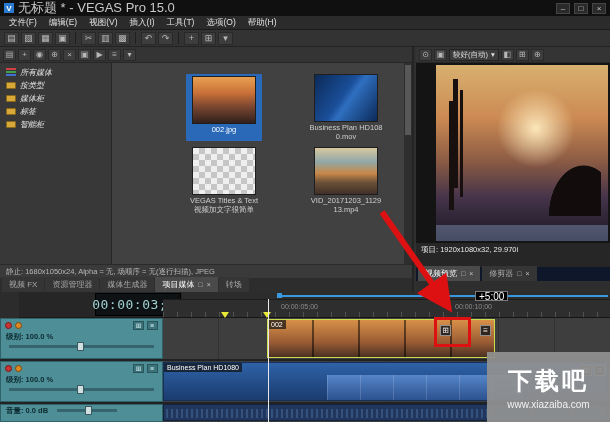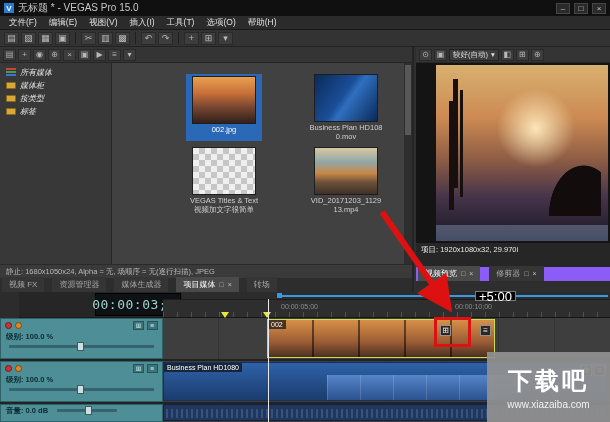--- a/index.html
+++ b/index.html
@@ -5,21 +5,21 @@
   * { margin:0; padding:0; box-sizing:border-box; }
   html,body { width:610px; height:422px; overflow:hidden; background:#303030;
               font-family:"Liberation Sans", sans-serif; }
   .app { position:relative; width:610px; height:422px; color:#ddd; font-size:9px; }
 
   
   .titlebar { position:absolute; left:0; top:0; width:610px; height:16px; background:#101010;
               display:flex; align-items:center; gap:4px; padding:0 4px; }
   .app-icon { width:10px; height:10px; background:#2a7ad0; color:#fff; font-size:8px; font-weight:bold;
               display:flex; align-items:center; justify-content:center; }
-  .title-text { flex:1; font-size:10px; color:#c8c8c8; white-space:nowrap; }
+  .title-text { flex:1; font-size:13px; color:#c8c8c8; white-space:nowrap; }
   .win-btn { width:14px; height:11px; background:#2a2a2a; border:1px solid #454545; color:#ccc;
              font-size:8px; display:flex; align-items:center; justify-content:center; }
 
   
   .menubar { position:absolute; left:0; top:16px; width:610px; height:14px; background:#2b2b2b;
              border-bottom:1px solid #1a1a1a; display:flex; align-items:center; padding-left:3px; }
   .menu-item { padding:9px 6px; font-size:8.5px; color:#e0e0e0; white-space:nowrap; }
 
   
   .toolbar { position:absolute; left:0; top:30px; width:610px; height:17px; background:#333;
@@ -52,21 +52,21 @@
   .thumb.sunset { background:linear-gradient(180deg,#e8a050 0%,#c87038 35%,#7a4630 65%,#30201c 100%); }
   .thumb.bizplan { background:linear-gradient(125deg,#0b2a58 0%,#1a4e98 45%,#2f6fc0 55%,#0b2a58 100%); }
   .thumb.checker { background:conic-gradient(#c6c6c6 25%,#efefef 0 50%,#c6c6c6 0 75%,#efefef 0) 0 0/12px 12px; }
   .thumb.city { background:linear-gradient(180deg,#d8c8a0 0%,#90a8a8 30%,#c88848 55%,#6a5038 75%,#403028 100%); }
   .scrollbar-v { position:absolute; right:0; top:0; width:8px; height:201px; background:#2e2e2e; }
   .sb-thumb { position:absolute; left:1px; top:2px; width:6px; height:70px; background:#585858; }
   .status-line { position:absolute; left:0; top:217px; width:412px; height:14px; background:#3a3a3a;
                  border-top:1px solid #2a2a2a; display:flex; align-items:center; padding-left:6px;
                  font-size:7.5px; color:#b8b8b8; white-space:nowrap; }
   .dock-tabs { position:absolute; left:0; top:231px; width:412px; height:14px; background:#2d2d2d;
-               display:flex; align-items:flex-end; gap:8px; padding-left:2px; }
+               display:flex; align-items:flex-end; gap:1px; padding-left:2px; }
   .dock-tab { padding:2px 7px; font-size:8px; color:#a8a8a8; background:#353535; display:flex; gap:4px; align-items:center; }
   .dock-tab.active { background:#4a4a4a; color:#fff; }
   .tab-mini { font-size:7px; color:#c0c0c0; }
 
   
   .right-pane { position:absolute; left:416px; top:0; width:194px; height:245px; background:#2e2e2e; }
   .preview-toolbar { position:absolute; left:0; top:0; width:194px; height:16px; background:#343434;
                      border-bottom:1px solid #262626; display:flex; align-items:center; gap:2px; padding-left:3px; }
   .quality-dd { height:12px; background:#3c3c3c; border:1px solid #222; font-size:7.5px; color:#ddd;
                 display:flex; align-items:center; gap:3px; padding:0 3px; white-space:nowrap; }
@@ -78,35 +78,35 @@
   .silhouette-tree { position:absolute; left:10%; top:8%; width:5px; height:62%; background:#17100e;
                      box-shadow:6px 10px 0 -1px #17100e, -4px 22px 0 0 #17100e; }
   .silhouette-shrub { position:absolute; right:4%; bottom:14%; width:34%; height:34%;
                       background:radial-gradient(ellipse at 70% 100%, #120d0c 60%, transparent 61%); }
   .snow-band { position:absolute; left:0; right:0; bottom:0; height:9%;
                background:linear-gradient(180deg, rgba(120,130,160,0.55), rgba(70,80,105,0.8)); }
   .preview-info { position:absolute; left:0; top:196px; width:194px; height:26px; background:#262626;
                   padding:2px 5px; font-size:7.5px; line-height:1.45; white-space:nowrap; }
   .info1 { color:#e8e8e8; }
   .info2 { color:#d8c84a; }
-  .preview-tabs { position:absolute; left:0; top:220px; width:194px; height:14px; background:#8b5cf6;
-                  display:flex; align-items:flex-end; gap:9px; padding-left:2px; }
+  .preview-tabs { position:absolute; left:0; top:220px; width:194px; height:14px; background:#0f172a;
+                  display:flex; align-items:flex-end; gap:2px; padding-left:2px; }
 
   
   .timeline { position:absolute; left:0; top:292px; width:610px; height:130px; background:#2c2c2c; }
   .tl-header-left { position:absolute; left:0; top:0; width:163px; height:26px; background:#262626;
                     border-bottom:1px solid #1a1a1a;margin-left:19px; }
   .time-display { position:absolute; left:76px; top:1px; width:86px; height:23px; background:#0e1214;
                   border:1px solid #000; color:#9fd0d0; font-family:"DejaVu Sans Mono", monospace;
                   font-size:13px; letter-spacing:0.5px; display:flex; align-items:center; justify-content:center; }
   .tl-header-right { position:absolute; left:163px; top:0; width:447px; height:26px; }
   .loop-line { position:absolute; left:118px; top:3px; right:2px; height:2px; background:#3898e0; }
   .loop-dot { position:absolute; left:114px; top:1px; width:5px; height:5px; background:#3898e0; }
   .drag-tooltip { position:absolute; left:312px; top:-1px; height:10px; line-height:9px; background:#000;
-                  border:1px solid #7a7a7a; color:#fff; font-size:13px; padding:0 3px; z-index:6; }
+                  border:1px solid #7a7a7a; color:#fff; font-size:10px; padding:0 3px; z-index:6; }
   .ruler { position:absolute; left:0; top:7px; width:447px; height:19px; background:#2e2e2e;
            border-top:1px solid #1c1c1c; border-bottom:1px solid #151515;
            background-image:repeating-linear-gradient(90deg,#525252 0 1px,transparent 1px 14px);
            background-size:100% 5px; background-position:0 100%; background-repeat:no-repeat; }
   .ruler-label { position:absolute; top:3px; font-size:7px; color:#8e8e8e; white-space:nowrap; }
   .rl1 { left:118px; } .rl2 { left:292px; }
   .ruler-marker { position:absolute; bottom:-1px; width:0; height:0; border-left:4px solid transparent;
                   border-right:4px solid transparent; border-top:6px solid #e8e838; }
   .rm1 { left:58px; } .rm2 { left:100px; }
   .tl-body { position:absolute; left:0; top:26px; width:610px; height:104px; background:#222; }
@@ -218,29 +218,33 @@
           <div class="tree-item">
             <span class="all-media-icon">
               <i style="background:#d04040"></i>
                 <i style="background:#40a050"></i>
                 <i style="background:#4070d0"></i>
             </span>
             <span>所有媒体</span>
           </div>
           <div class="tree-item">
             <span class="folder-icon"></span>
-            <span>媒体柜</span>
+            <span>按类型</span>
           </div>
           <div class="tree-item">
             <span class="folder-icon"></span>
-            <span>按类型</span>
+            <span>媒体柜</span>
           </div>
           <div class="tree-item">
             <span class="folder-icon"></span>
             <span>标签</span>
+          </div>
+          <div class="tree-item">
+            <span class="folder-icon"></span>
+            <span>智能柜</span>
           </div>
         </div>
         <div class="thumbs">
           <div class="thumb-item selected">
             <div class="thumb sunset"></div>
             <div class="thumb-label">002.jpg</div>
           </div>
           <div class="thumb-item">
             <div class="thumb bizplan"></div>
             <div class="thumb-label">Business Plan HD1080.mov</div>

